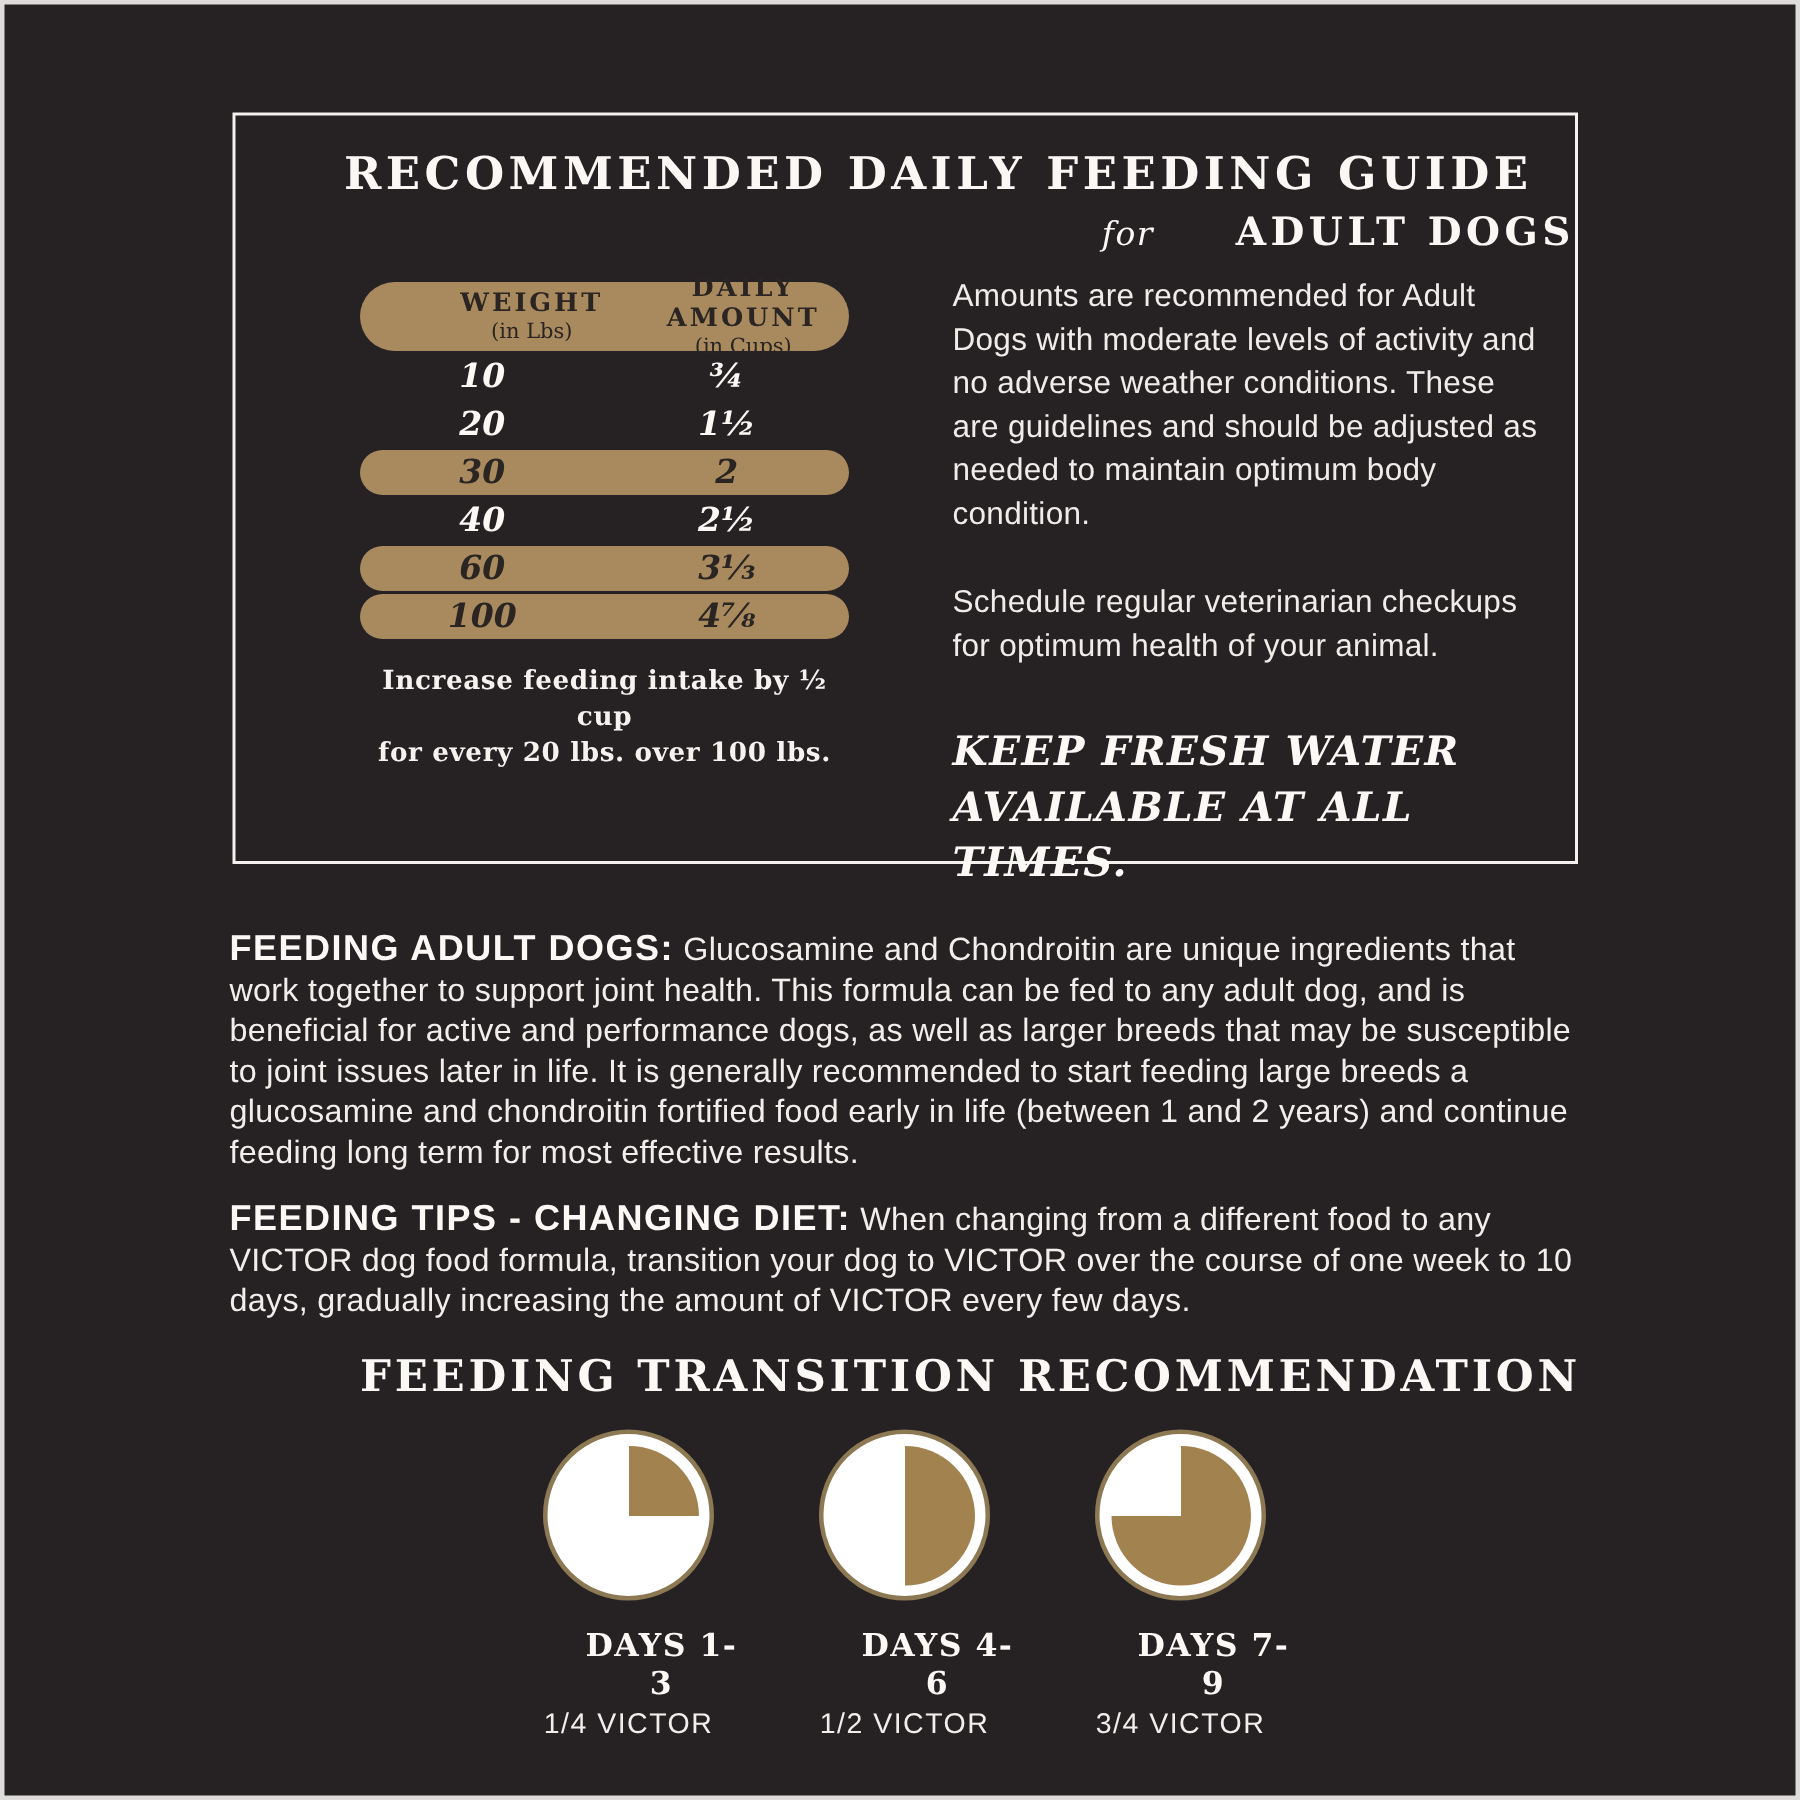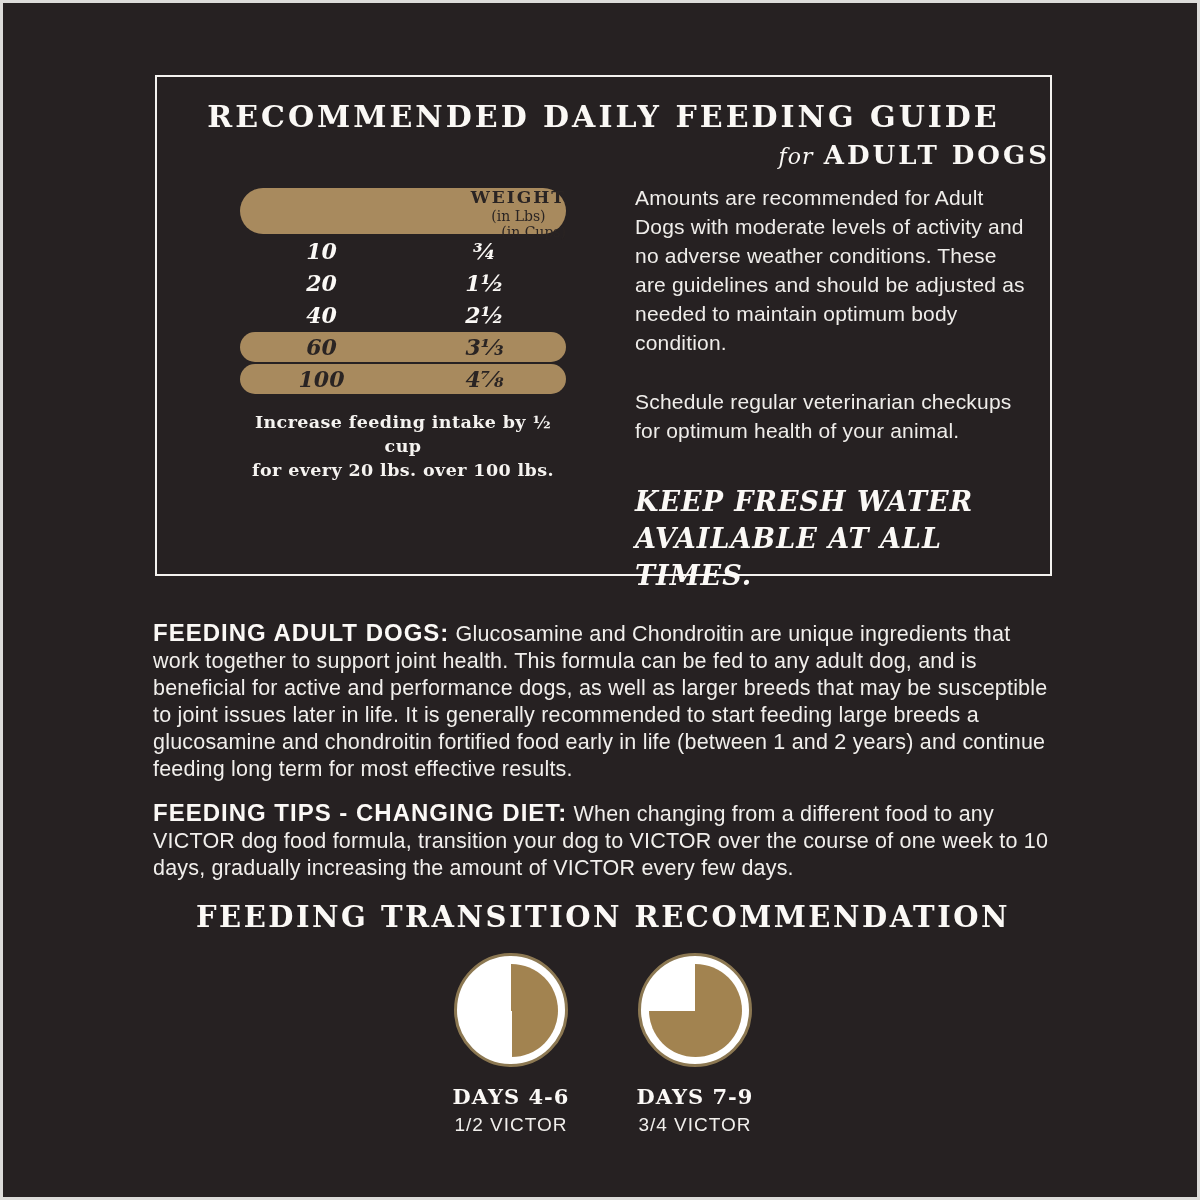--- a/index.html
+++ b/index.html
@@ -1,40 +1,40 @@
 <!DOCTYPE html>
 <html><head>
 <meta charset="utf-8">
 <style>
   html,body { margin:0; padding:0; background:#151213; }
   .canvas {
     position:relative; width:1200px; height:1200px; box-sizing:border-box;
     background:#262122; border:3px solid #dddcda; overflow:hidden;
     font-family:"Liberation Sans", sans-serif; color:#f1efec;
   }
-  .slab { font-family:"DejaVu Serif", serif; font-weight:bold; }
+  .slab { font-family:"DejaVu Serif", serif; font-weight:bold;padding-left:44px; }
 
   
   .guide-box {
     position:absolute; left:152px; top:72px; width:897px; height:501px;
     border:2px solid #f4f2ef; box-sizing:border-box;
   }
   .guide-title {
     margin-top:22px; text-align:center; color:#faf8f5;
     font-size:30px; letter-spacing:3px;
   }
   .guide-sub { text-align:right; color:#faf8f5; margin-top:6px; }
   .guide-sub .for { font-family:"DejaVu Serif", serif; font-style:italic; font-size:22px; letter-spacing:1px; }
   .guide-sub .who { font-size:26px; letter-spacing:3px; margin-left:6px; }
 
   
   .feed-table { position:absolute; left:83px; top:111px; width:326px; }
   .t-head {
     display:flex; background:#a88a5e; border-radius:23px; height:46px;
-    align-items:flex-end; color:#2a2423; text-align:center;flex-direction:column;
+    align-items:center; color:#2a2423; text-align:center;
   }
   .t-head .col { flex:1; line-height:1.15; }
   .t-head .h1 { font-size:17px; letter-spacing:2px; }
   .t-head .h2 { font-size:14px; font-weight:normal; font-family:"DejaVu Serif",serif; }
   .t-row {
     display:flex; height:30px; margin-top:2px; align-items:center; text-align:center;
   }
   .t-row .t-cell { flex:1; font-family:"DejaVu Serif",serif; font-style:italic; font-weight:bold; font-size:22px; }
   .t-row.dark { color:#fbf9f6; }
   .t-row.pill { background:#a88a5e; border-radius:16px; color:#2a2423; }
@@ -87,31 +87,36 @@
       <span class="who slab">ADULT DOGS</span>
     </div>
 
     <div class="feed-table">
       <div class="t-head slab">
         <div class="col">
           <div class="h1">WEIGHT</div>
           <div class="h2">(in Lbs)</div>
         </div>
         <div class="col">
+          <div class="h1">DAILY AMOUNT</div>
           <div class="h2">(in Cups)</div>
         </div>
       </div>
 
       <div class="t-row dark">
         <span class="t-cell">10</span>
         <span class="t-cell">¾</span>
       </div>
       <div class="t-row dark">
         <span class="t-cell">20</span>
         <span class="t-cell">1½</span>
+      </div>
+      <div class="t-row pill">
+        <span class="t-cell">30</span>
+        <span class="t-cell">2</span>
       </div>
       <div class="t-row dark">
         <span class="t-cell">40</span>
         <span class="t-cell">2½</span>
       </div>
       <div class="t-row pill">
         <span class="t-cell">60</span>
         <span class="t-cell">3⅓</span>
       </div>
       <div class="t-row pill">
@@ -140,20 +145,27 @@
   <div class="section sec-tips">
     <span class="s-head">FEEDING TIPS - CHANGING DIET:</span>
     <span>When changing from a different food to any VICTOR dog food formula, transition your dog to VICTOR over the course of one week to 10 days, gradually increasing the amount of VICTOR every few days.</span>
   </div>
 
   <div class="trans-heading slab">FEEDING TRANSITION RECOMMENDATION</div>
 
   <div class="pies">
     <div class="step">
       <div class="pie-ring">
+        <div class="pie" style="background: conic-gradient(rgb(162, 131, 80) 0deg, rgb(162, 131, 80) 25%, rgb(255, 255, 255) 0deg);"></div>
+      </div>
+      <div class="days slab">DAYS 1-3</div>
+      <div class="amount">1/4 VICTOR</div>
+    </div>
+    <div class="step">
+      <div class="pie-ring">
         <div class="pie" style="background: conic-gradient(rgb(162, 131, 80) 0deg, rgb(162, 131, 80) 50%, rgb(255, 255, 255) 0deg);"></div>
       </div>
       <div class="days slab">DAYS 4-6</div>
       <div class="amount">1/2 VICTOR</div>
     </div>
     <div class="step">
       <div class="pie-ring">
         <div class="pie" style="background: conic-gradient(rgb(162, 131, 80) 0deg, rgb(162, 131, 80) 75%, rgb(255, 255, 255) 0deg);"></div>
       </div>
       <div class="days slab">DAYS 7-9</div>

